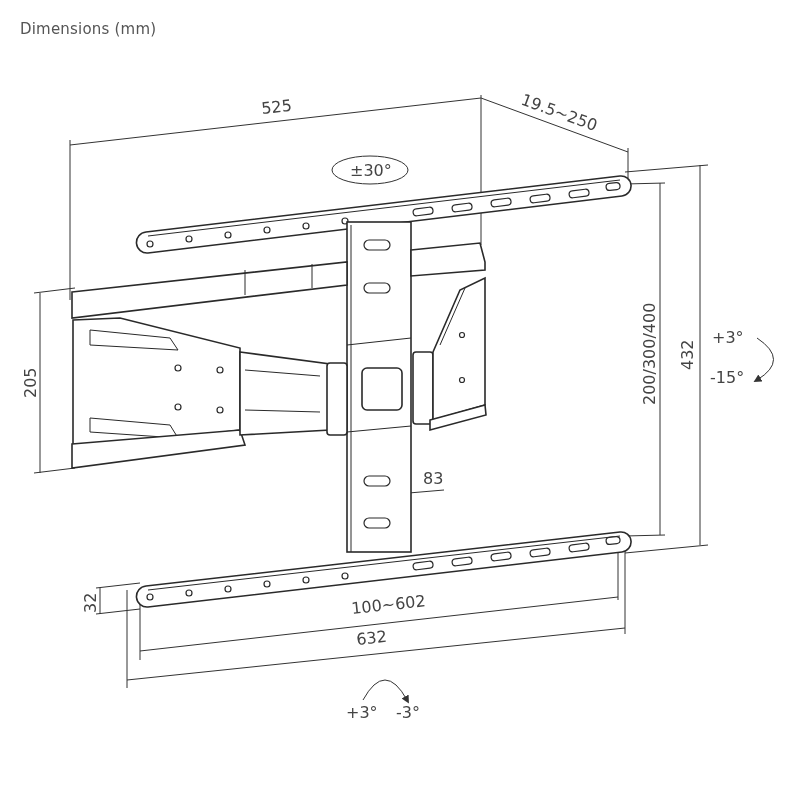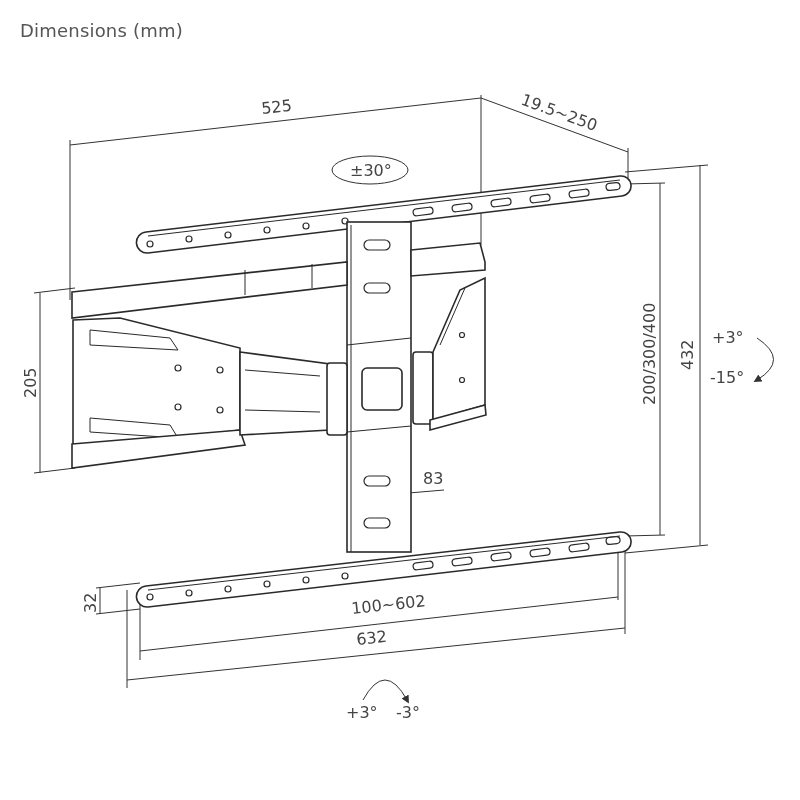--- a/index.html
+++ b/index.html
@@ -1,17 +1,17 @@
 <!DOCTYPE html>
 <html><head>
   <meta charset="utf-8">
   <style>
     html, body { margin: 0; padding: 0; background: #ffffff; }
     body { width: 800px; height: 800px; position: relative; overflow: hidden; font-family: "DejaVu Sans", sans-serif; }
-    .title { position: absolute; left: 20px; top: 20px; font-size: 18px; color: #555555; letter-spacing: 0.2px; text-align: right; }
+    .title { position: absolute; left: 20px; top: 20px; font-size: 15px; color: #555555; letter-spacing: 0.2px; text-align: right; }
     svg { position: absolute; left: 0; top: 0; }
     .dim-text { font-family: "DejaVu Sans", sans-serif; font-size: 16px; fill: #444444; }
     .ln { stroke: #333; stroke-width: 1; fill: none; }
     .part { stroke: #2a2a2a; stroke-width: 1.6; fill: #ffffff; }
     .part-thin { stroke: #2a2a2a; stroke-width: 1; fill: none; }
     .hole { stroke: #2a2a2a; stroke-width: 1.2; fill: #ffffff; }
   </style>
 </head>
 <body>
 

